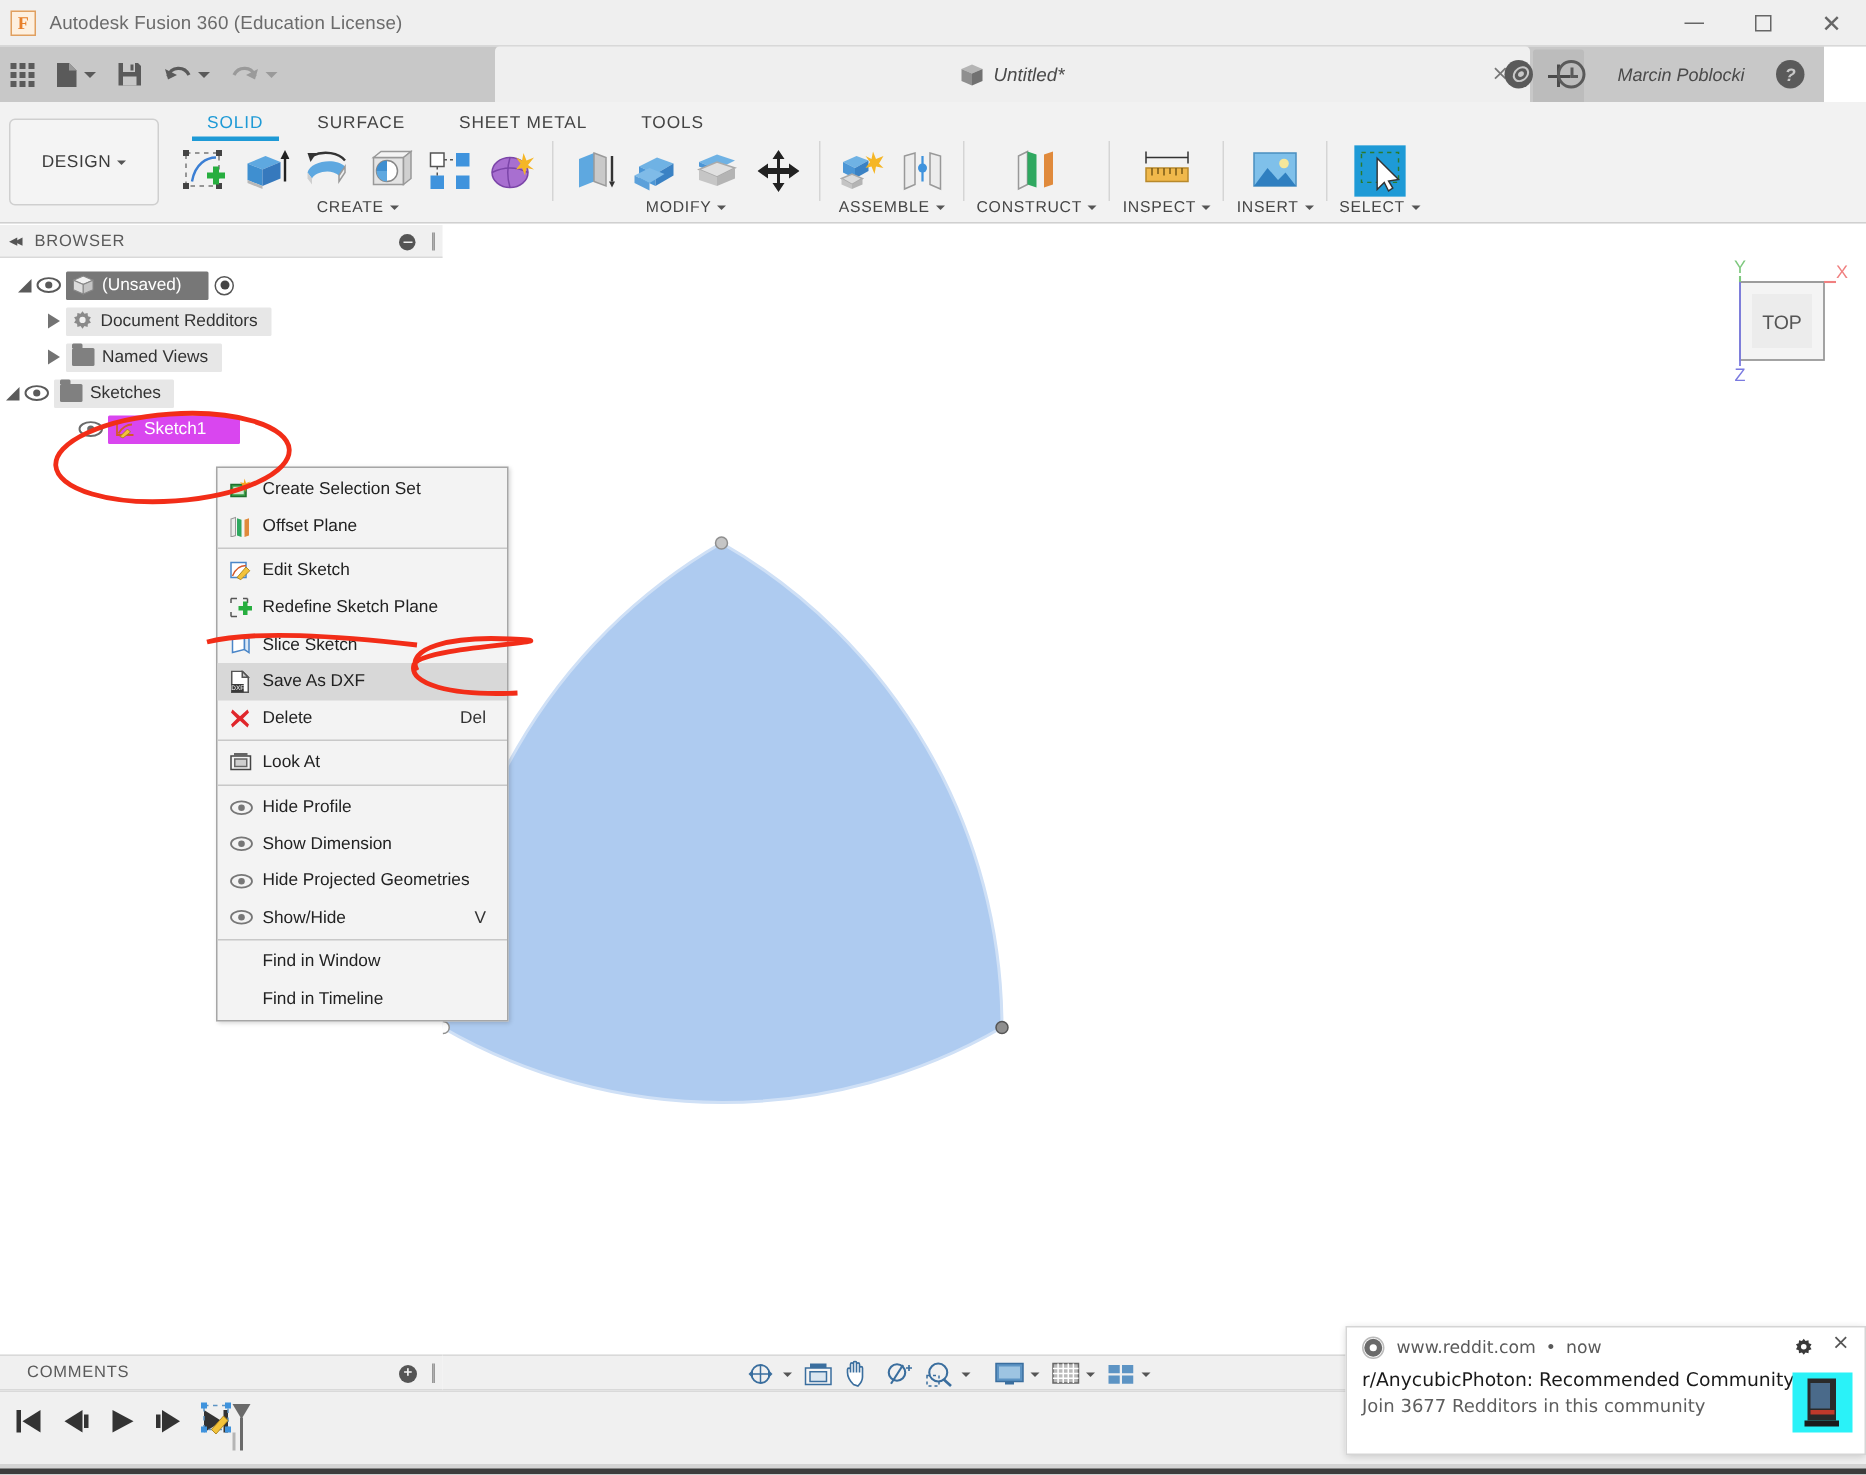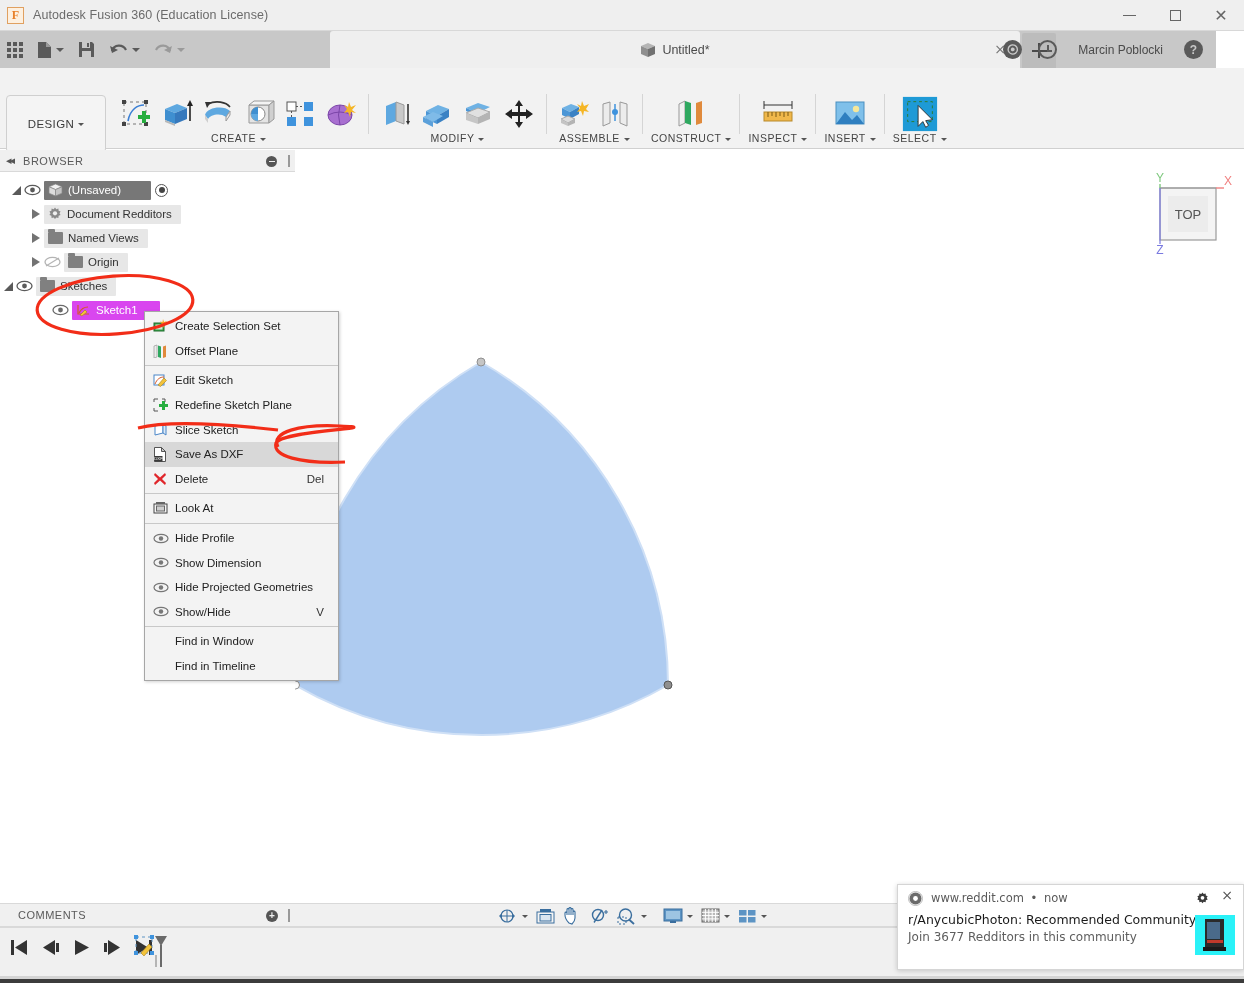--- a/index.html
+++ b/index.html
@@ -32,20 +32,21 @@
     color: #555; font-size: 13px;
   }
   .wb-min { width: 13px; height: 1px; background: #666; }
   .wb-max { width: 11px; height: 11px; border: 1px solid #666; }
   .wb-close { font-size: 16px; line-height: 1; color: #666; font-family:"DejaVu Sans",sans-serif;}
 
   
   #qatbar {
     position: absolute; top: 31px; left: 0; width: 1216px; height: 37px;
     background: #c8c8c8;
+    font-style: italic;
   }
   #qat-left { position: absolute; left: 0; top: 0; height: 37px; display: flex; align-items: center; }
   .qat-item { height: 37px; display: flex; align-items: center; padding: 0 7px; cursor: default; }
   .grid9 { display: grid; grid-template-columns: repeat(3, 4px); grid-template-rows: repeat(3, 4px); gap: 2px; }
   .grid9 i { background: #5a5a5a; display: block; width: 4px; height: 4px; }
   .caret { width: 0; height: 0; border-left: 4px solid transparent; border-right: 4px solid transparent;
            border-top: 4px solid #5a5a5a; margin-left: 4px; }
   .caret-sm { width: 0; height: 0; border-left: 3px solid transparent; border-right: 3px solid transparent;
            border-top: 3.5px solid #555; display:inline-block; margin-left: 4px; vertical-align: middle;}
 
@@ -76,21 +77,21 @@
   .clock-icon::before { content:''; position:absolute; left:7px; top:3px; width:1.8px; height:6px; background:#5a5a5a;}
   .clock-icon::after { content:''; position:absolute; left:7px; top:8px; width:5px; height:1.8px; background:#5a5a5a;}
   #user-name { font-size: 12px; color: #4a4a4a; padding: 0 12px; }
 
   
   #ribbon {
     position: absolute; top: 68px; left: 0; width: 1244px; height: 81px;
     background: #f2f2f2; border-bottom: 1px solid #d0d0d0;
   }
   #design-btn {
-    position: absolute; left: 6px; top: 27px; width: 100px; height: 58px;
+    position: absolute; left: 6px; top: 11px; width: 100px; height: 58px;
     background: #f4f4f4; border: 1px solid #cfcfcf; border-radius: 4px;
     display: flex; align-items: center; justify-content: center;
     font-size: 11.5px; color: #3b3b3b; letter-spacing: .4px;
   }
   #tabs { position: absolute; left: 120px; top: 4px; display: flex; }
   .rtab { font-size: 11.5px; color: #444; letter-spacing: .6px; padding: 4px 18px 6px; position: relative; }
   .rtab.active { color: #1e9ad6; }
   .rtab.active::after {
     content: ''; position: absolute; left: 8px; right: 8px; bottom: 0; height: 3px; background: #1e9ad6;
   }
@@ -125,21 +126,21 @@
   .tri { width: 16px; display: flex; align-items: center; justify-content: center; color: #555; }
   .arrow-right { width: 0; height: 0; border-top: 5px solid transparent; border-bottom: 5px solid transparent; border-left: 8px solid #5a5a5a; opacity: .85;}
   .arrow-down-l { width: 0; height: 0; border-left: 9px solid transparent; border-bottom: 9px solid #5a5a5a; }
   .eye {
     width: 17px; height: 12px; margin-right: 3px; position: relative; flex: none;
   }
   .eye svg { display: block; }
   .tlabelbox { background: #e7e7e7; border-radius: 1px; height: 19px; display: flex; align-items: center;
                padding: 0 9px 0 4px; gap: 5px; }
   .tlabelbox.sel { background: #d946ef; color: #fff; font-weight: normal; }
-  .tlabelbox.dark { background: #777; color: #fff; padding-right: 30px;}
+  .tlabelbox.dark { background: #777; color: #fff; padding-right: 18px;}
   .ficon { width: 15px; height: 12px; background: #808080; border-radius: 1px; position: relative; flex: none;}
   .ficon::before { content:''; position:absolute; left:0; top:-3px; width:7px; height:3px; background:#808080; border-radius:1px 1px 0 0;}
   .gear { width: 14px; height: 14px; flex: none; }
   .cube-ico { width: 15px; height: 14px; flex: none;}
   .sketch-ico { width: 15px; height: 14px; flex: none;}
   .radio-dot { width: 13px; height: 13px; border-radius: 50%; background: #fff; border: 1.5px solid #555;
                display: flex; align-items: center; justify-content: center; margin-left: 4px;}
   .radio-dot i { width: 6px; height: 6px; border-radius: 50%; background: #444; display: block; }
 
   
@@ -313,20 +314,26 @@
     </div>
   </div>
 </div>
 
 <div id="ribbon">
   <div id="design-btn">
     <span>DESIGN</span>
       <span class="caret-sm"></span>
   </div>
 
+  <div id="tabs">
+    <div class="rtab active"><span>SOLID</span></div>
+    <div class="rtab"><span>SURFACE</span></div>
+    <div class="rtab"><span>SHEET METAL</span></div>
+    <div class="rtab"><span>TOOLS</span></div>
+  </div>
 
   <div id="ribbon-tools">
 
     <div class="tgroup">
       <div class="ticons">
         <div class="tbtn">
           <svg width="32" height="30" viewBox="0 0 32 30">
             <rect x="4" y="3" width="22" height="22" fill="none" stroke="#777" stroke-dasharray="3 3"></rect>
             <rect x="2" y="1" width="4" height="4" fill="#444"></rect>
               <rect x="24" y="1" width="4" height="4" fill="#444"></rect>
@@ -605,35 +612,20 @@
     <div class="trow" style="padding-left:28px">
       <span class="tri">
           <span class="arrow-right"></span>
         </span>
       <span class="tlabelbox">
         <span class="ficon"></span>
         <span>Named Views</span>
       </span>
     </div>
 
-    <div class="trow" style="padding-left:28px">
-      <span class="tri">
-          <span class="arrow-right"></span>
-        </span>
-      <span class="eye" style="opacity:.45">
-        <svg width="17" height="12" viewBox="0 0 17 12">
-            <ellipse cx="8.5" cy="6" rx="7.5" ry="4.6" fill="none" stroke="#5a5a5a" stroke-width="1.3"></ellipse>
-            <line x1="2" y1="10" x2="15" y2="2" stroke="#5a5a5a" stroke-width="1.3"></line>
-          </svg>
-      </span>
-      <span class="tlabelbox">
-        <span class="ficon"></span>
-        <span>Origin</span>
-      </span>
-    </div>
 
     <div class="trow" style="padding-left:0">
       <span class="tri">
           <span class="arrow-down-l"></span>
         </span>
       <span class="eye">
         <svg width="17" height="12" viewBox="0 0 17 12">
             <ellipse cx="8.5" cy="6" rx="7.5" ry="4.6" fill="none" stroke="#5a5a5a" stroke-width="1.3"></ellipse>
             <circle cx="8.5" cy="6" r="2.4" fill="#5a5a5a"></circle>
           </svg>

